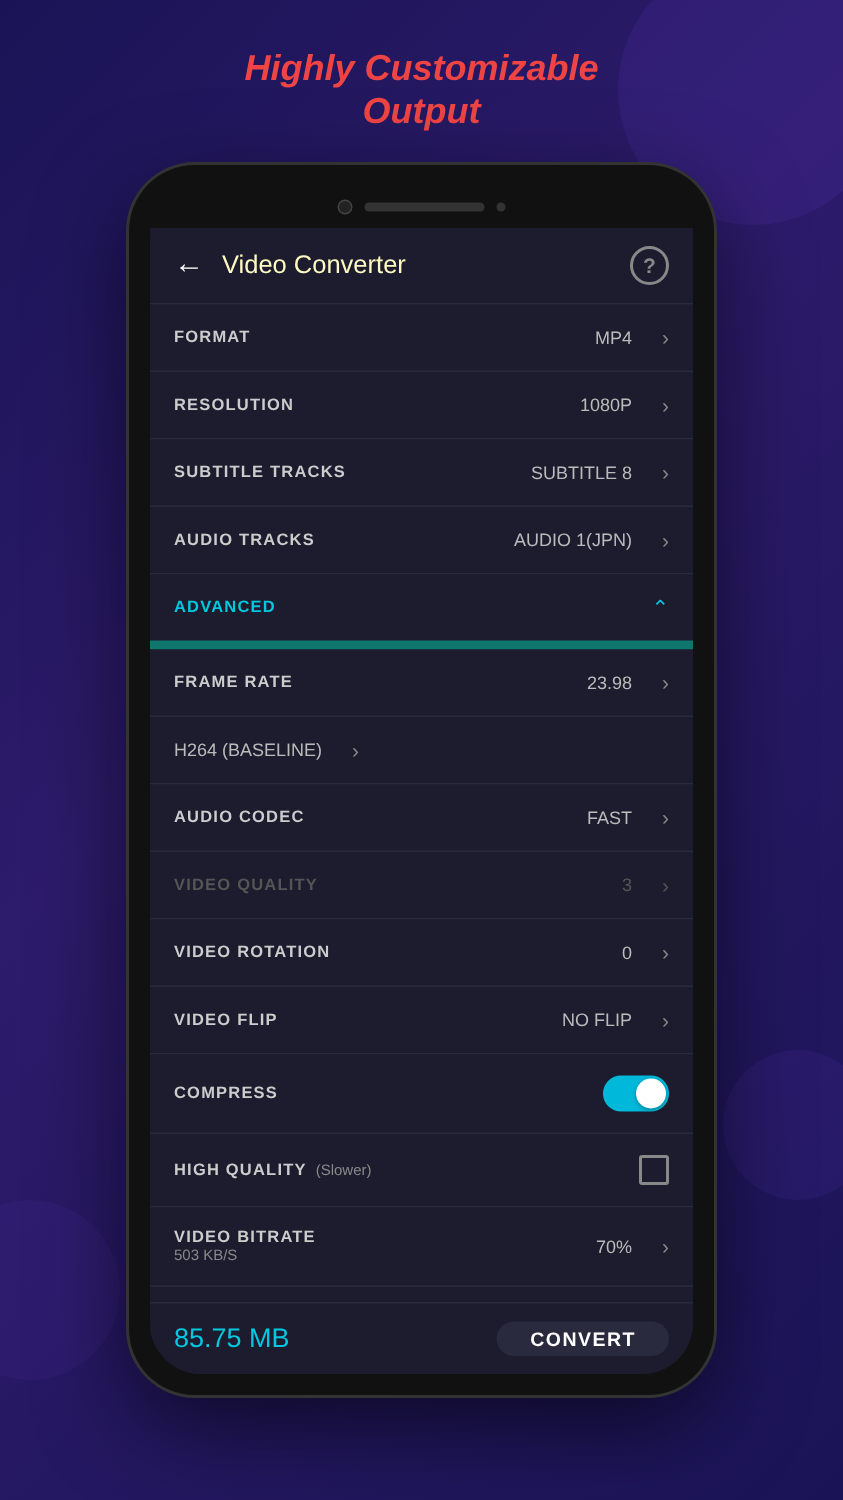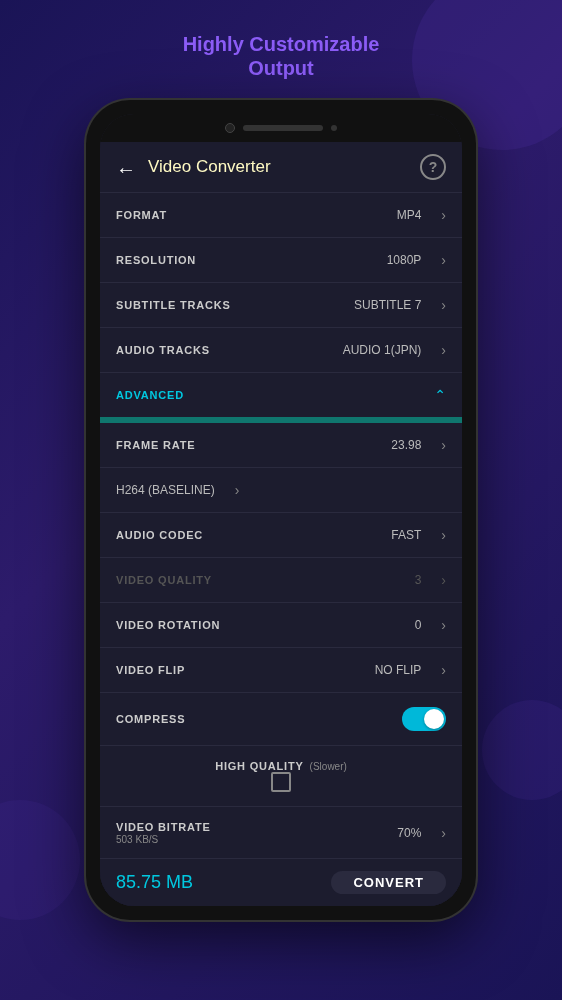--- a/index.html
+++ b/index.html
@@ -25,22 +25,23 @@
     .bg-circle-2 { width: 120px; height: 120px; bottom: 80px; left: -40px; background: rgba(100, 60, 200, 0.1); }
     .bg-circle-3 { width: 100px; height: 100px; bottom: 200px; right: -20px; background: rgba(100, 60, 200, 0.12); }
 
     .header-text {
       text-align: center;
       margin-top: 32px;
       margin-bottom: 20px;
       z-index: 2;
     }
     .header-text h1 {
-      color: #8b5cf6;
-      font-size: 20px;
+      color: #ef4444;
+      font-size: 24px;
+      font-style: italic;
       font-weight: 800;
       line-height: 1.2;
     }
 
     
     .phone {
       width: 390px;
       height: 820px;
       background: #111;
       border-radius: 44px;
@@ -253,21 +254,20 @@
       cursor: pointer;
     }
 
     .high-quality-row {
       display: flex;
       align-items: center;
       padding: 14px 16px;
       border-bottom: 1px solid #2a2a3e;
       background: #1c1c2e;
       cursor: pointer;
-      flex-direction: column;
     }
     .hq-label-container { flex: 1; display: flex; align-items: baseline; gap: 6px; }
     .hq-main { color: #ccc; font-size: 11px; font-weight: 700; letter-spacing: 0.8px; text-transform: uppercase; }
     .hq-sub { color: #888; font-size: 10px; }
 
     .bitrate-label { display: flex; flex-direction: column; gap: 1px; flex: 1; }
     .bitrate-name { color: #ccc; font-size: 11px; font-weight: 700; letter-spacing: 0.8px; text-transform: uppercase; }
     .bitrate-size { color: #888; font-size: 10px; }
   </style>
 </head>
@@ -312,21 +312,21 @@
         </div>
 
         <div class="setting-row">
           <span class="setting-label">RESOLUTION</span>
           <span class="setting-value">1080P</span>
           <span class="chevron">›</span>
         </div>
 
         <div class="setting-row">
           <span class="setting-label">SUBTITLE TRACKS</span>
-          <span class="setting-value">SUBTITLE 7</span>
+          <span class="setting-value">SUBTITLE 8</span>
           <span class="chevron">›</span>
         </div>
 
         <div class="setting-row">
           <span class="setting-label">AUDIO TRACKS</span>
           <span class="setting-value">AUDIO 1(JPN)</span>
           <span class="chevron">›</span>
         </div>
 
         <div class="advanced-header">

